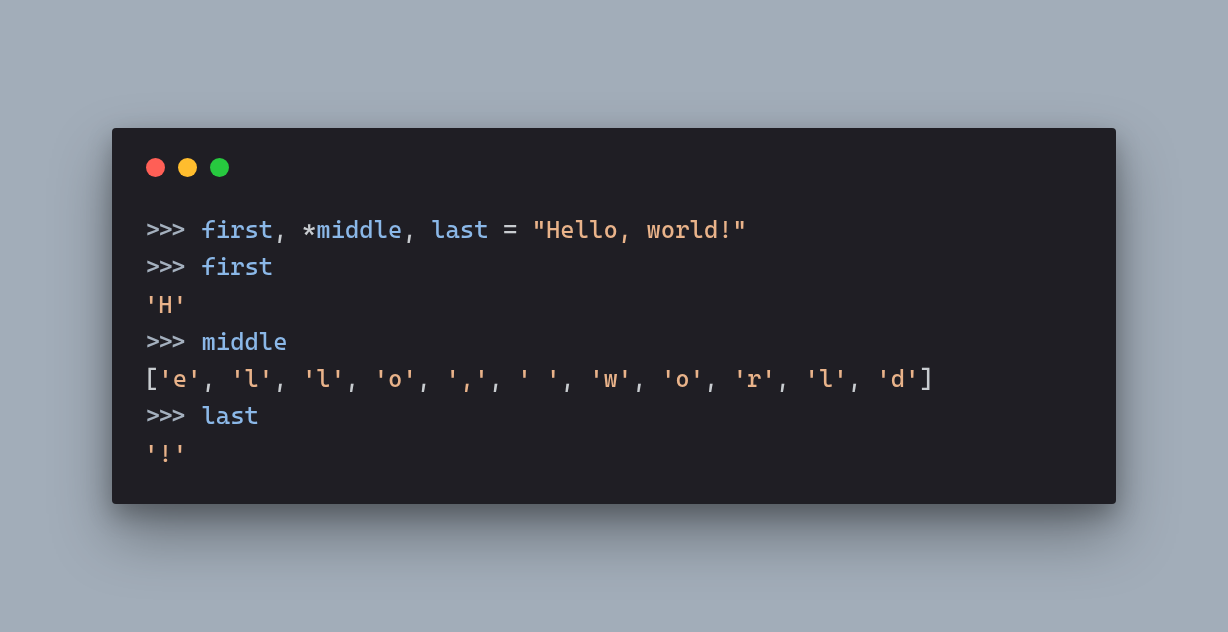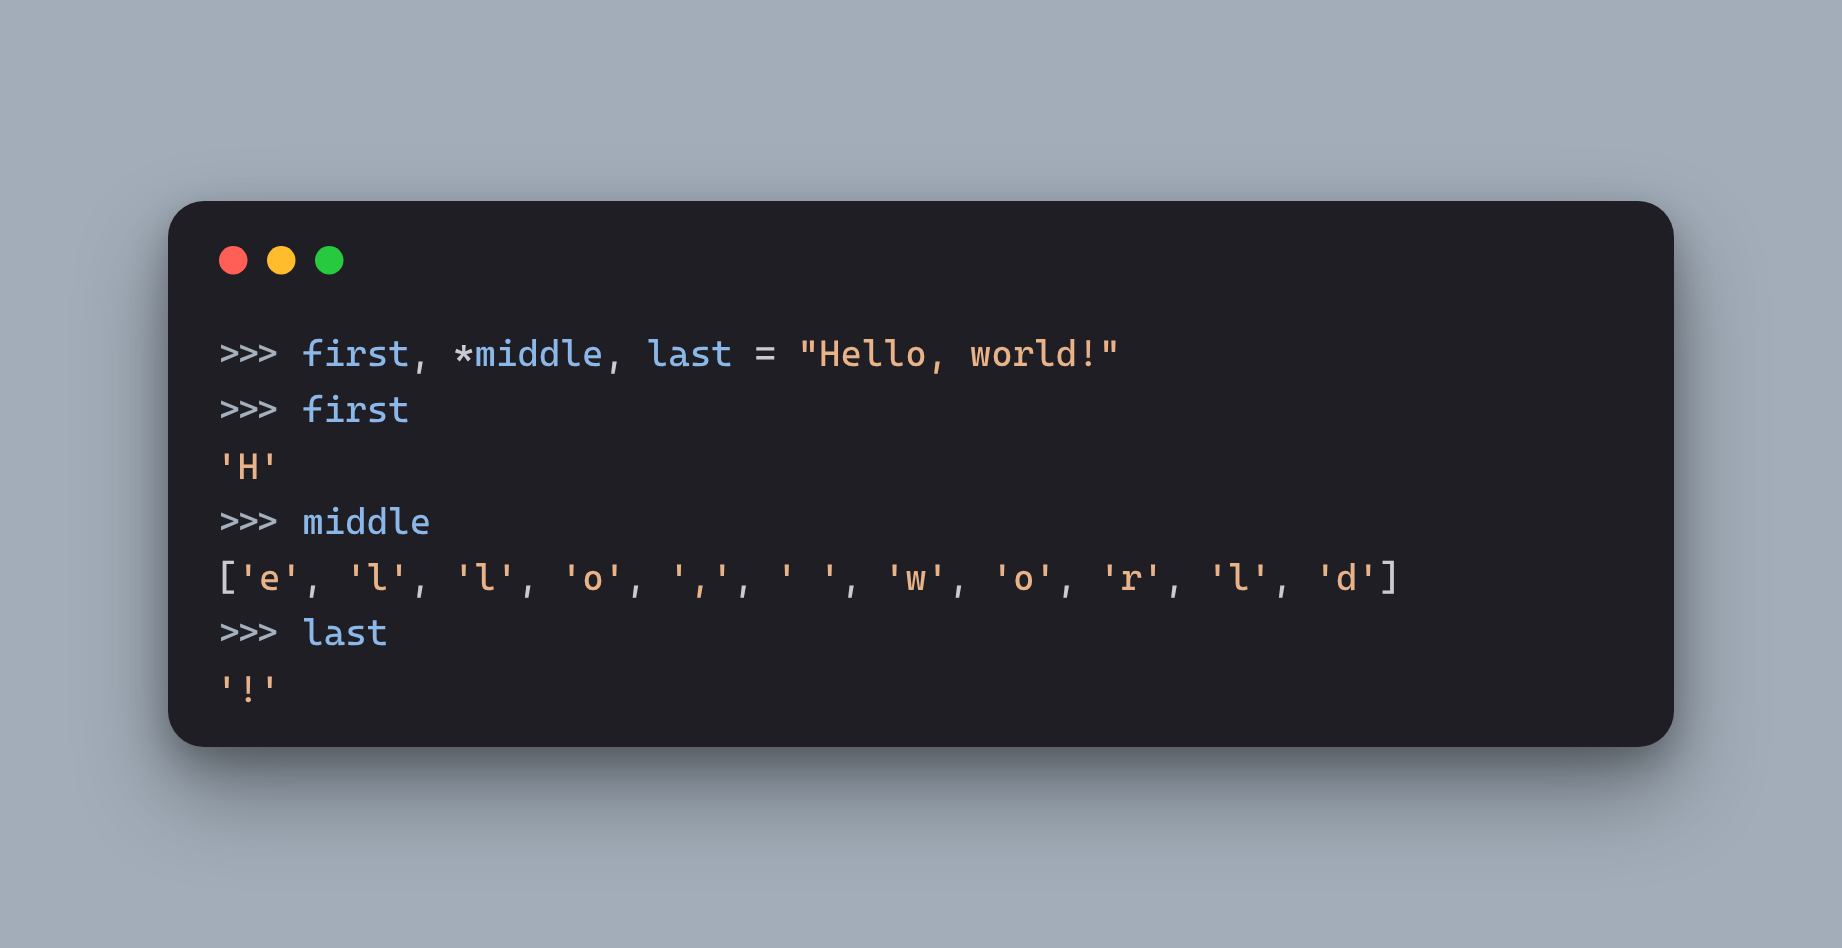--- a/index.html
+++ b/index.html
@@ -7,23 +7,23 @@
   body {
     background: #a2adb9;
     display: flex;
     align-items: center;
     justify-content: center;
     font-family: ui-monospace, "SF Mono", "Cascadia Code", Menlo, Consolas, monospace;
   }
   .window {
     width: 1004px;
     background: #1f1e24;
-    border-radius: 24px;
+    border-radius: 4px;
     box-shadow: 0 30px 60px rgba(0,0,0,0.35), 0 10px 25px rgba(0,0,0,0.25);
-    padding: 30px 32px 20px 32px;
+    padding: 30px 32px 32px 32px;
   }
   .titlebar {
     display: flex;
     gap: 13px;
     margin-bottom: 34px;
     padding-left: 2px;
   }
   .dot {
     width: 19px;
     height: 19px;

